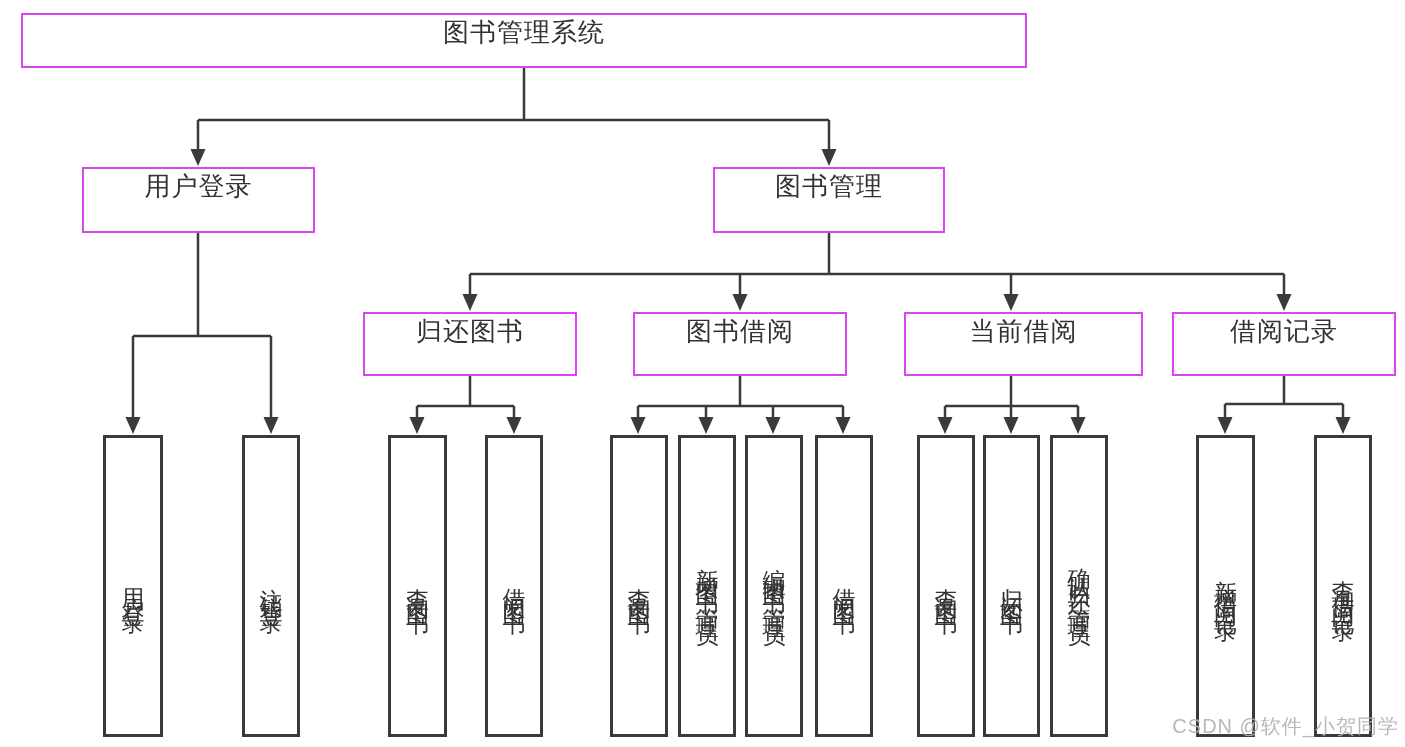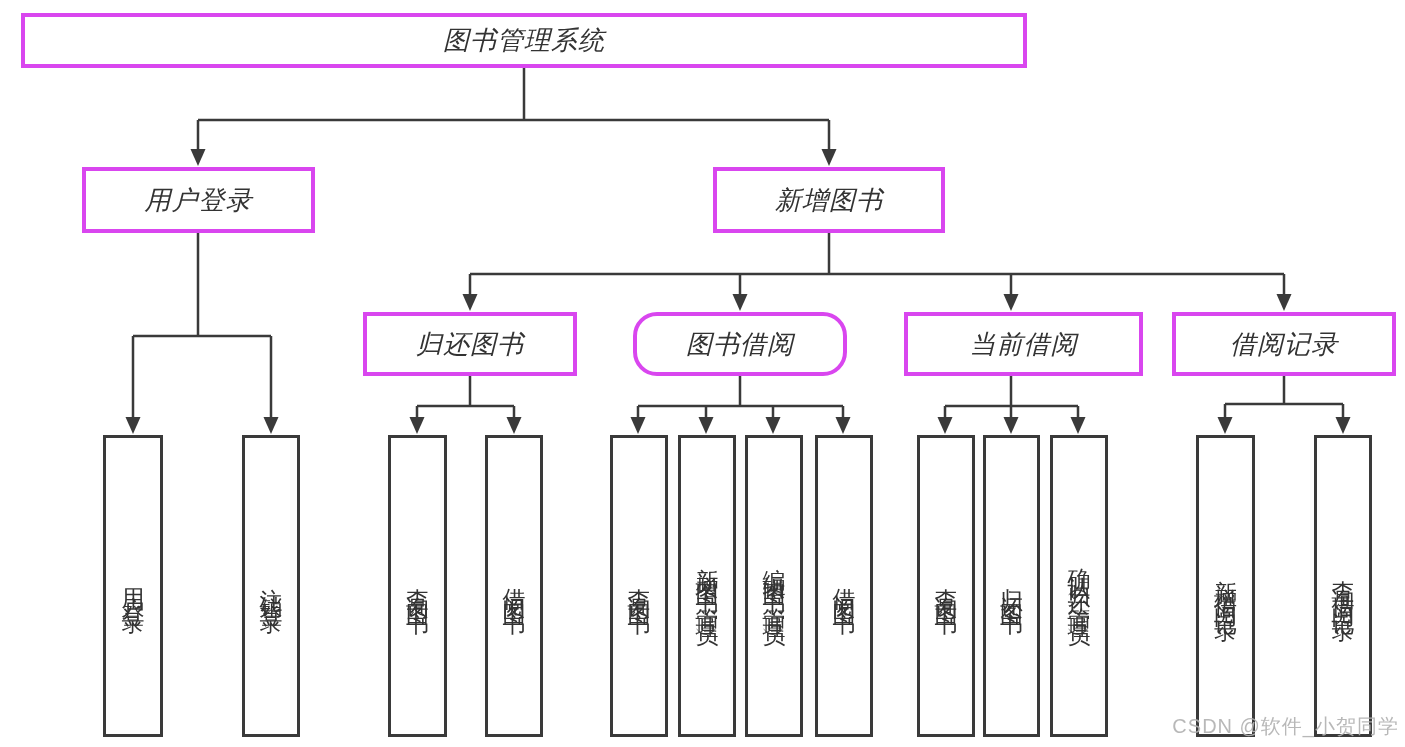--- a/index.html
+++ b/index.html
@@ -9,26 +9,25 @@
     width:1405px;height:747px;
     background:#ffffff;
     font-family:"Liberation Sans","DejaVu Sans",sans-serif;
     color:#333333;
     overflow:hidden;
   }
   #wires{position:absolute;left:0;top:0;width:1405px;height:747px;}
   .hbox{
     position:absolute;
     background:#ffffff;
-    border:4px solid #d946ef;
-    display:flex;align-items:center;justify-content:center;
+    border:2px solid #d946ef;
+    display:flex;justify-content:center;
     font-size:26px;
     letter-spacing:1px;
     z-index:2;
-    font-style:italic;
   }
   .leaf{
     position:absolute;
     top:435px;height:302px;
     background:#ffffff;
     border:3px solid #3a3a3a;
     display:flex;align-items:center;justify-content:center;
     z-index:2;
   }
   .vtext{
@@ -96,27 +95,27 @@
   </svg>
 
   <div class="hbox" style="left:21px;top:13px;width:1006px;height:55px;">
     <span>图书管理系统</span>
   </div>
 
   <div class="hbox" style="left:82px;top:167px;width:233px;height:66px;">
     <span>用户登录</span>
   </div>
   <div class="hbox" style="left:713px;top:167px;width:232px;height:66px;">
-    <span>新增图书</span>
+    <span>图书管理</span>
   </div>
 
   <div class="hbox" style="left:363px;top:312px;width:214px;height:64px;">
     <span>归还图书</span>
   </div>
-  <div class="hbox" style="left:633px;top:312px;width:214px;height:64px;border-radius:24px;">
+  <div class="hbox" style="left:633px;top:312px;width:214px;height:64px;">
     <span>图书借阅</span>
   </div>
   <div class="hbox" style="left:904px;top:312px;width:239px;height:64px;">
     <span>当前借阅</span>
   </div>
   <div class="hbox" style="left:1172px;top:312px;width:224px;height:64px;">
     <span>借阅记录</span>
   </div>
 
   <div class="leaf" style="left:103px;width:60px;">

